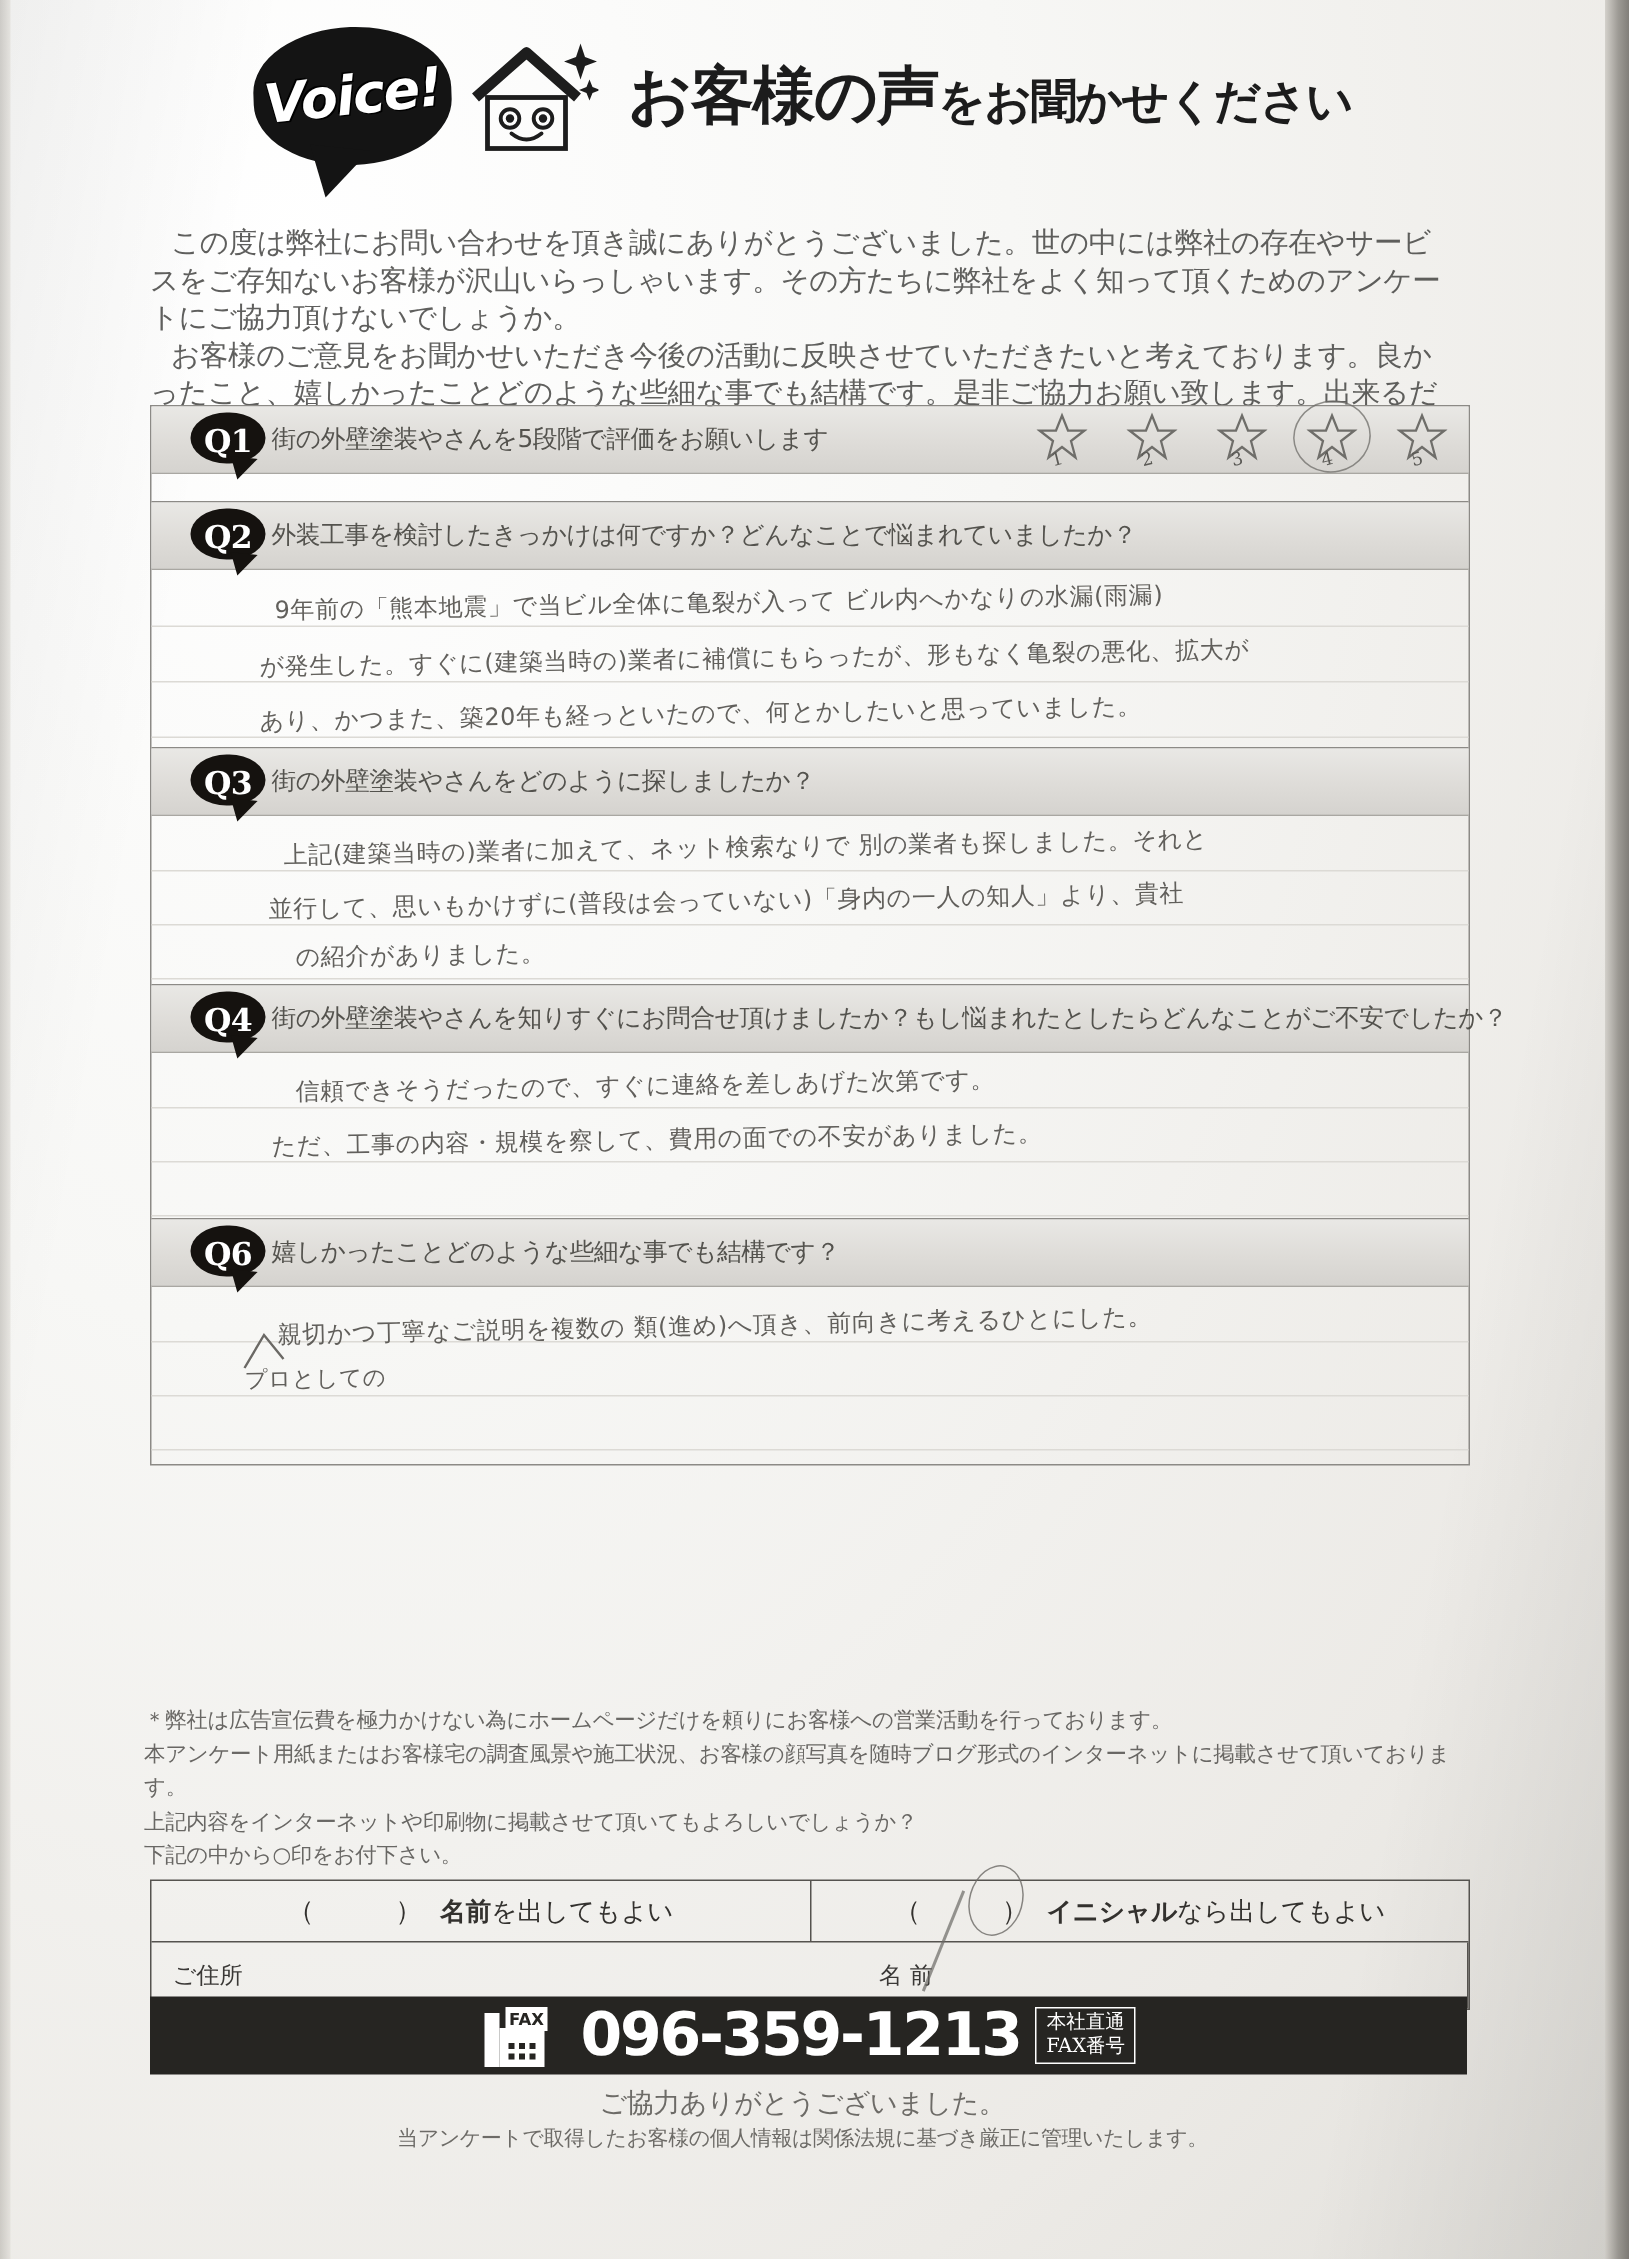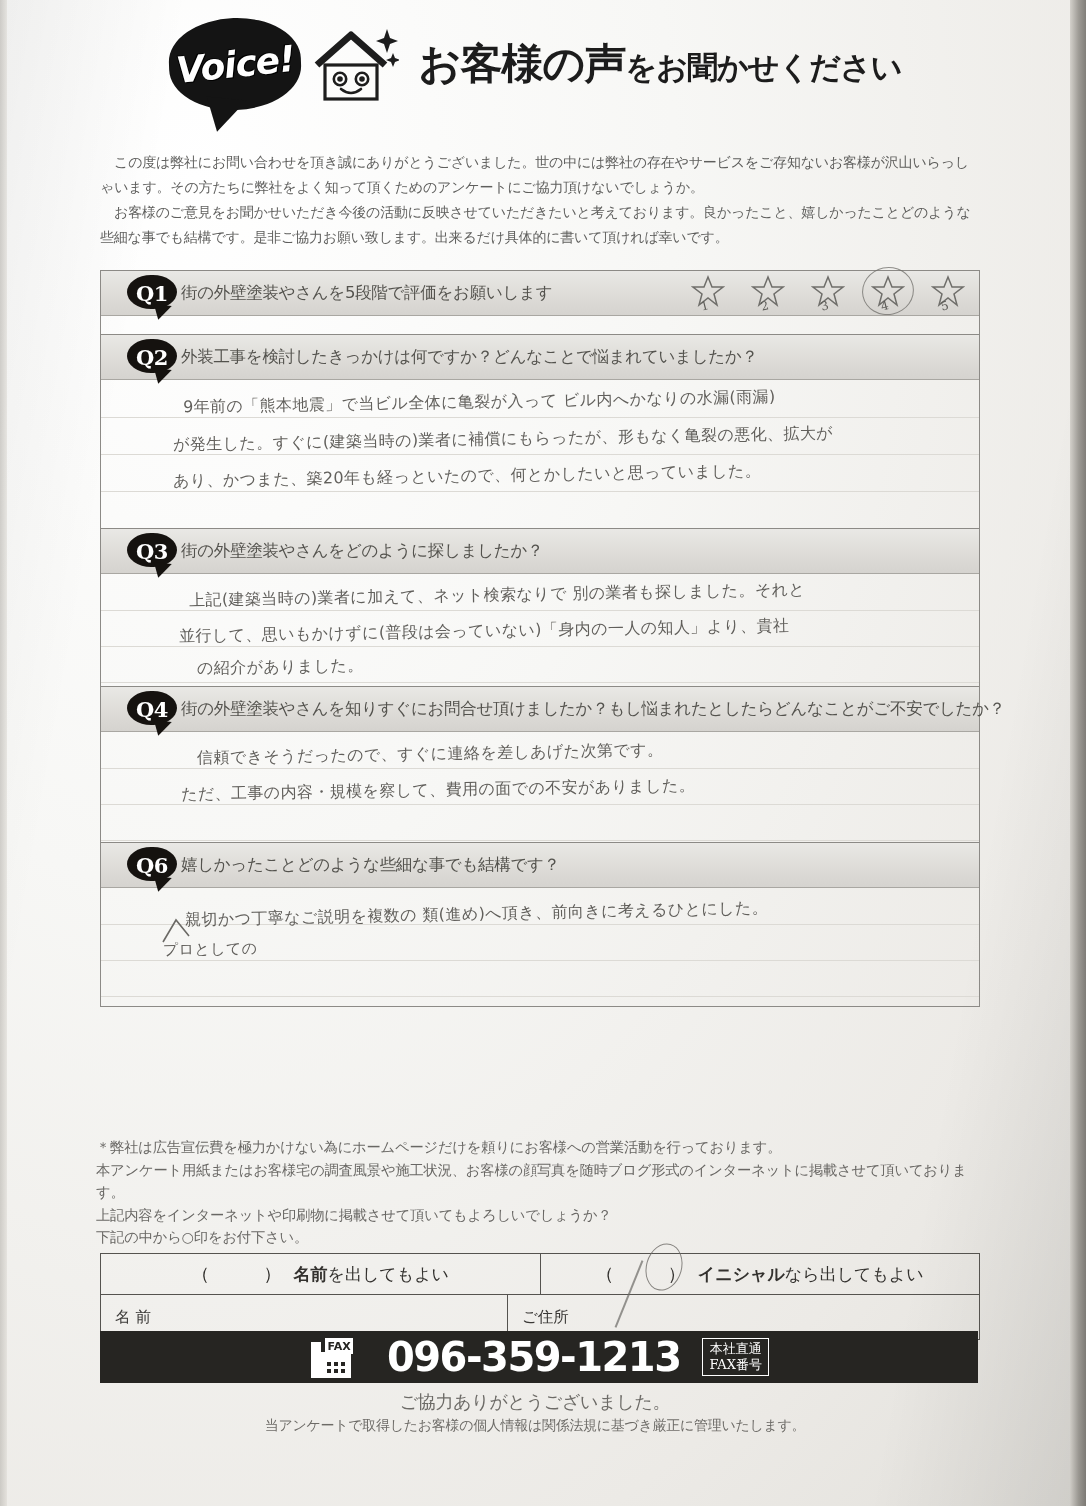--- a/index.html
+++ b/index.html
@@ -54,21 +54,21 @@
   .housemark svg{position:absolute;left:0;top:0;}
   .main-title{
     font-size:42px;font-weight:bold;color:#1c1c1c;letter-spacing:-1px;
     white-space:nowrap;margin-left:16px;line-height:1;
     font-family:"DejaVu Sans","Liberation Sans",sans-serif;
   }
   .main-title .small{font-size:31px;font-weight:bold;}
 
   .intro{
     position:absolute;left:100px;top:150px;width:872px;
-    font-size:14px;line-height:25px;color:#4a4a48;opacity:.88;
+    font-size:19px;line-height:25px;color:#4a4a48;opacity:.88;
     letter-spacing:-.2px;
   }
   .intro p{margin:0;text-indent:14px;}
 
   
   .qtable{position:absolute;left:100px;top:270px;width:878px;
           border:1.4px solid #8c8a86;}
   .qblock{border-bottom:1.4px solid #8c8a86;position:relative;}
   .qblock:last-child{border-bottom:none;}
   .qhead{
@@ -149,21 +149,21 @@
     transform:rotate(16deg);opacity:.8;
   }
   .mark-stroke{
     position:absolute;left:628px;top:1258px;width:2px;height:72px;
     background:#6b6965;transform:rotate(22deg);opacity:.7;
   }
 
   
   .faxbar{
     position:absolute;left:100px;top:1331px;width:878px;height:52px;
-    background:#262522;display:flex;align-items:center;justify-content:center;gap:22px;
+    background:#262522;display:flex;align-items:center;justify-content:center;gap:10px;
   }
   .fax-icon{position:relative;width:56px;height:42px;}
   .fax-num{
     color:#fff;font-weight:bold;font-size:40px;letter-spacing:-1.5px;
     font-family:"DejaVu Sans","Liberation Sans",sans-serif;line-height:1;
   }
   .fax-badge{
     border:1.6px solid #fff;padding:2px 6px;color:#fff;text-align:center;
     font-size:13px;line-height:16px;font-family:"DejaVu Serif","Liberation Serif",serif;
   }
@@ -259,21 +259,21 @@
 
     <div class="qblock">
       <div class="qhead">
         <div class="qbadge">
           <div class="blob"></div>
             <div class="tail"></div>
           <div class="txt">Q2</div>
         </div>
         <div class="qtext">外装工事を検討したきっかけは何ですか？どんなことで悩まれていましたか？</div>
       </div>
-      <div class="qbody" style="height:148px">
+      <div class="qbody" style="height:118px">
         <div class="ruled" style="top:37px"></div>
         <div class="ruled" style="top:74px"></div>
         <div class="ruled" style="top:111px"></div>
         <div class="hand hw-line" style="left:82px;top:12px;transform:rotate(-1deg);font-size:16px">9年前の「熊本地震」で当ビル全体に亀裂が入って ビル内へかなりの水漏(雨漏)</div>
         <div class="hand hw-line" style="left:72px;top:49px;transform:rotate(-1deg);font-size:16px">が発生した。すぐに(建築当時の)業者に補償にもらったが、形もなく亀裂の悪化、拡大が</div>
         <div class="hand hw-line" style="left:72px;top:86px;transform:rotate(-1deg);font-size:16px">あり、かつまた、築20年も経っといたので、何とかしたいと思っていました。</div>
       </div>
     </div>
 
     <div class="qblock">
@@ -348,25 +348,25 @@
       <div class="pcell left">
         <span class="brk">（　　）</span>
         <span class="lbl"><span>名前</span><span class="thin">を出してもよい</span></span>
       </div>
       <div class="pcell">
         <span class="brk">（　　）</span>
         <span class="lbl"><span>イニシャル</span><span class="thin">なら出してもよい</span></span>
       </div>
     </div>
     <div class="prow bottom">
+      <div class="pfield">
+        <span>ご住所</span>
+      </div>
       <div class="pfield left">
         <span>名 前</span>
-      </div>
-      <div class="pfield">
-        <span>ご住所</span>
       </div>
     </div>
   </div>
   <div class="mark-circle"></div>
   <div class="mark-stroke"></div>
 
   <div class="faxbar">
     <div class="fax-icon">
       <svg width="56" height="44" viewBox="0 0 56 44">
         <rect x="2" y="6" width="10" height="36" fill="#fff"></rect>

